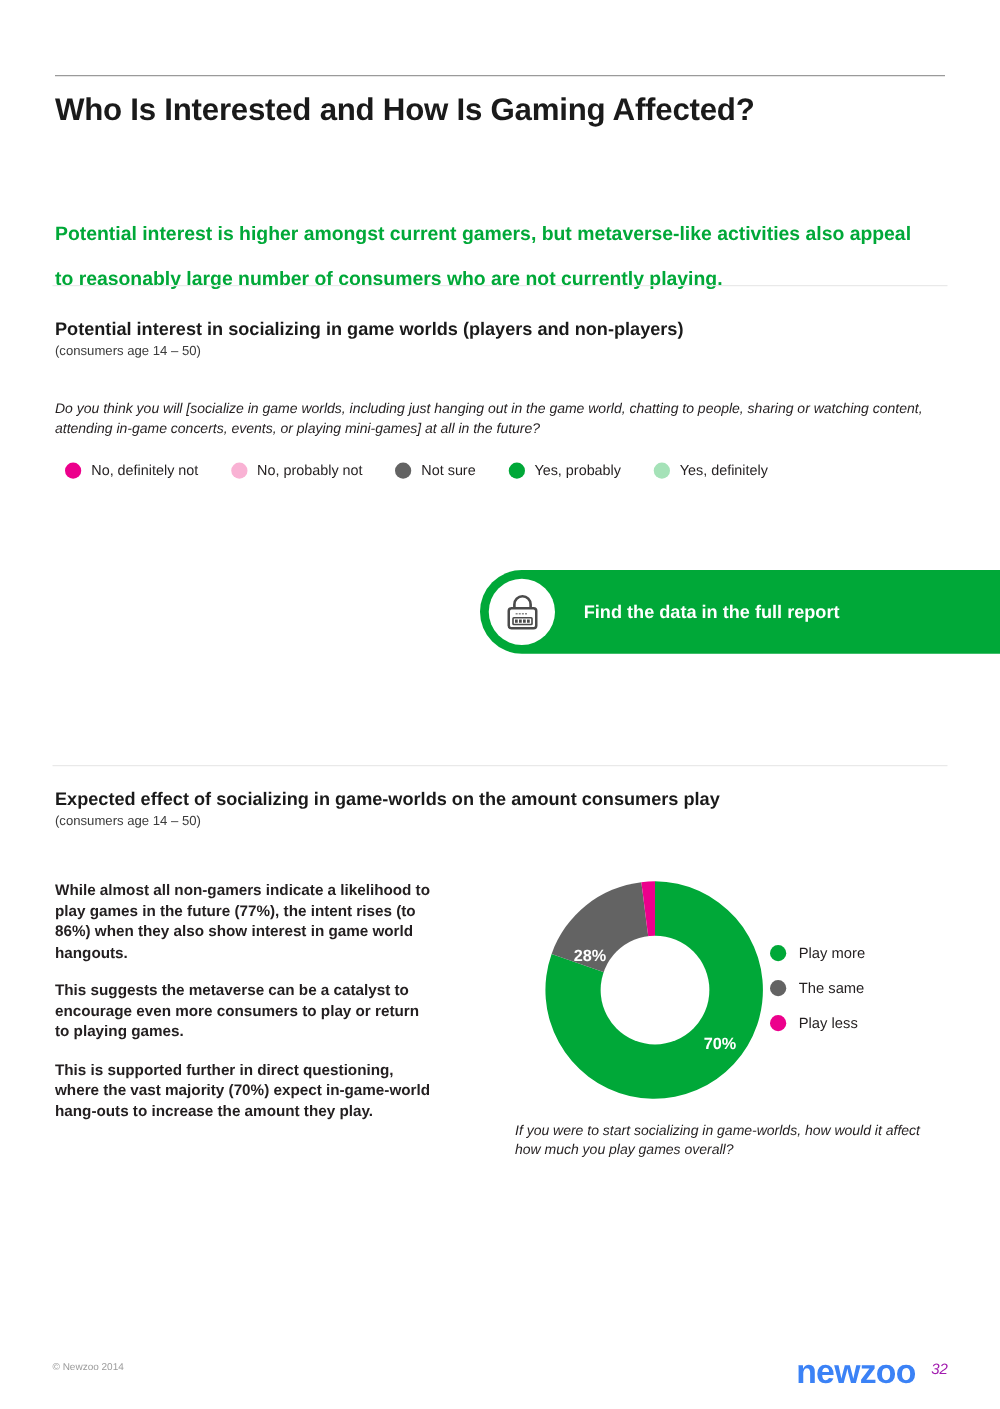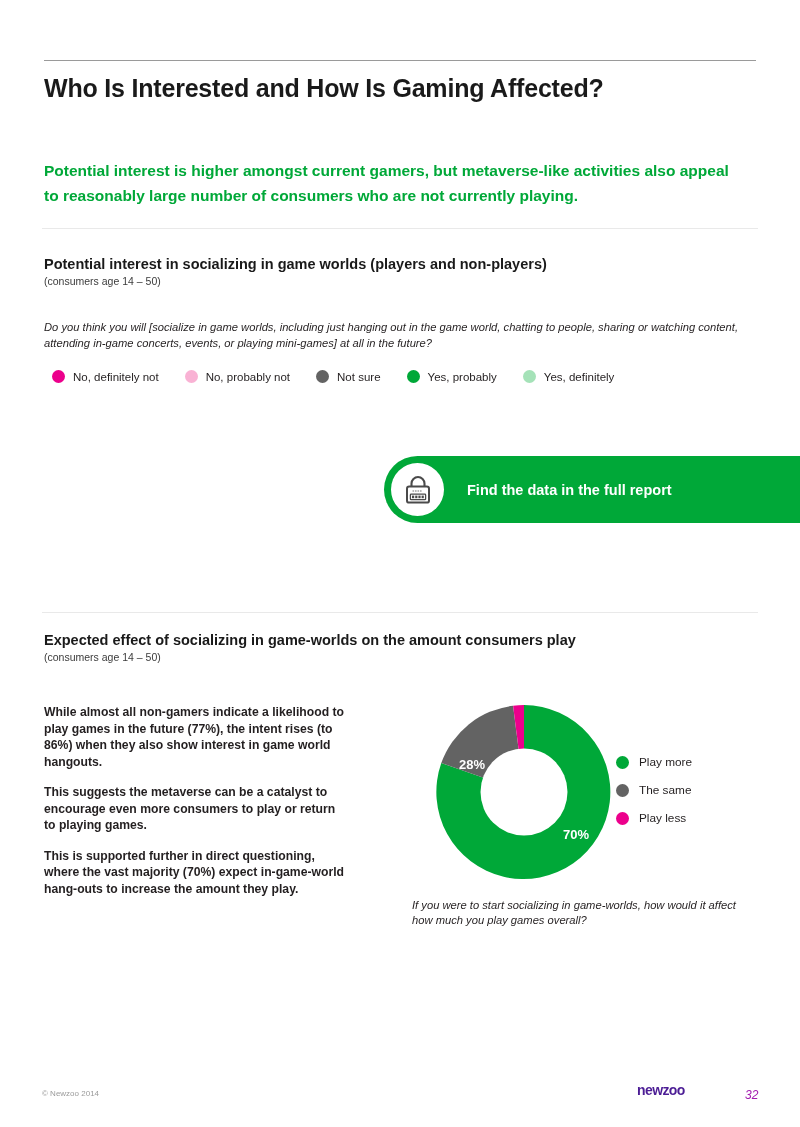--- a/index.html
+++ b/index.html
@@ -58,25 +58,25 @@
     font-size: 25px;
     font-weight: bold;
     letter-spacing: -0.2px;
     color: #1a1a1a;
     white-space: nowrap;
   }
 
   .subhead {
     position: absolute;
     left: 44px;
-    top: 158px;
+    top: 170px;
     width: 700px;
     font-size: 15.5px;
     font-weight: bold;
-    line-height: 25px;
+    line-height: 36px;
     color: #00a838;
   }
 
   .section-title {
     position: absolute;
     font-size: 14.5px;
     font-weight: bold;
     color: #1a1a1a;
     white-space: nowrap;
     text-align: center;
@@ -221,24 +221,24 @@
     left: 42px;
     top: 1089px;
     font-size: 8px;
     color: #9b9b9b;
     white-space: nowrap;
   }
   .footer-logo {
     position: absolute;
     left: 637px;
     top: 1082px;
-    font-size: 14px;
+    font-size: 27px;
     font-weight: bold;
     letter-spacing: -0.6px;
-    color: #4c1d95;
+    color: #3b82f6;
   }
   .footer-page {
     position: absolute;
     left: 745px;
     top: 1088px;
     font-size: 12px;
     color: #a21caf;
     font-style: italic;
   }
 </style>

